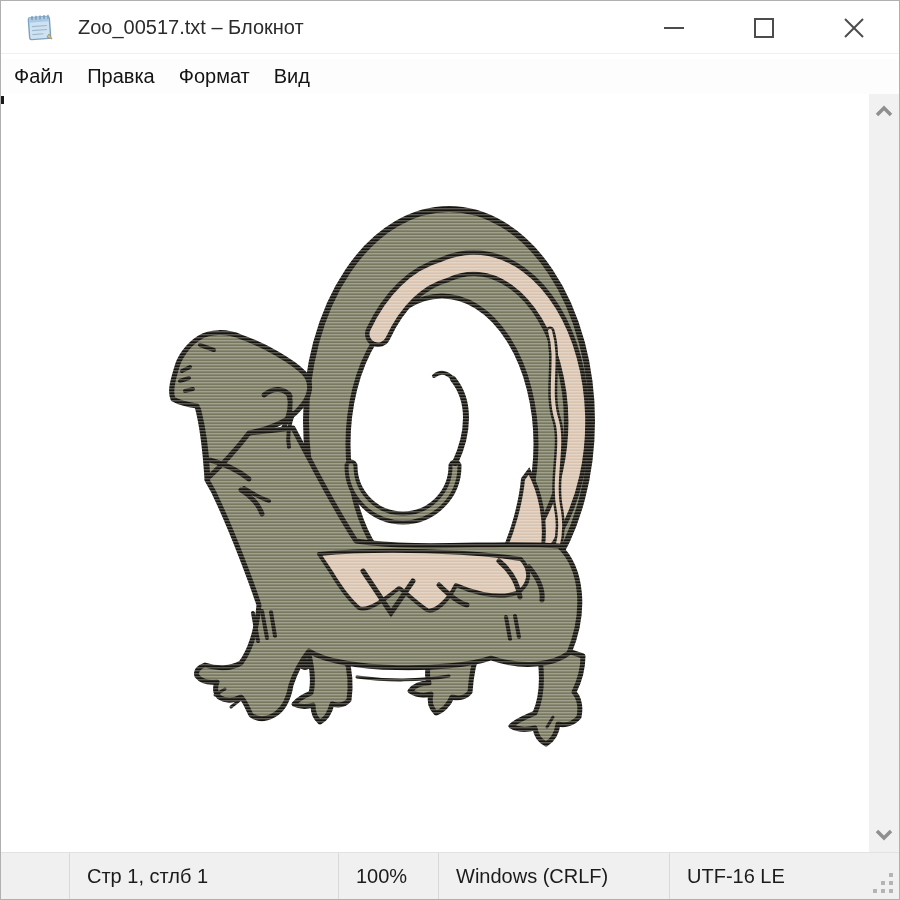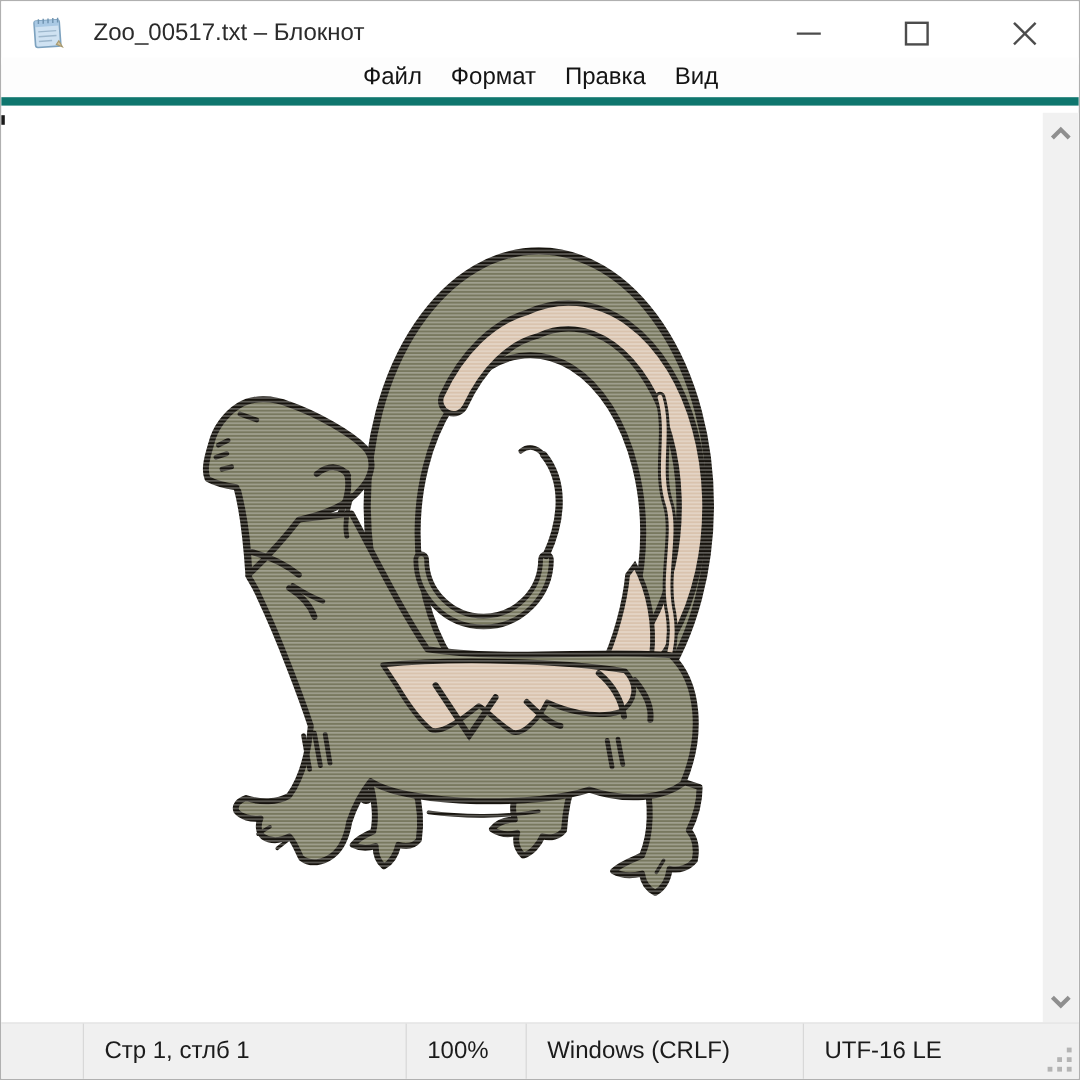--- a/index.html
+++ b/index.html
@@ -14,23 +14,23 @@
     position:absolute;left:0;top:0;width:100%;height:53px;
     background:#ffffff;display:flex;align-items:center;
     border-bottom:1px solid #f0f0f0;box-sizing:border-box;gap:16px;
   }
   .app-icon{margin-left:25px;width:29px;height:30px;flex:0 0 auto;}
   .title-text{margin-left:7px;font-size:20px;color:#2b2b2b;white-space:nowrap;}
   .controls{position:absolute;right:0;top:0;height:53px;display:flex;}
   .ctrl{width:90px;height:53px;display:flex;align-items:center;justify-content:center;background:transparent;border:none;padding:0;cursor:default;}
   
   .menubar{
-    position:absolute;left:0;top:47px;width:100%;height:40px;
+    position:absolute;left:0;top:58px;width:100%;height:40px;
     background:#fdfdfd;display:flex;align-items:center;
-    border-bottom:7px solid #0f766e;box-sizing:border-box;justify-content:center;
+    border-bottom:5px solid #0f766e;box-sizing:border-box;
   }
   .menu-item{font-size:20px;color:#141414;padding:0 12px;line-height:39px;}
   .menu-item:first-child{margin-left:1px;}
   
   .content{
     position:absolute;left:0;top:93px;width:100%;height:758px;background:#ffffff;
   }
   .caret{position:absolute;left:0;top:2px;width:3px;height:8px;background:#1a1a1a;}
   .artwork{position:absolute;left:0;top:0;}
   
@@ -88,22 +88,22 @@
       <svg width="22" height="22" viewBox="0 0 22 22">
           <line x1="2" y1="2" x2="20" y2="20" stroke="#4c4c4c" stroke-width="2"></line>
           <line x1="20" y1="2" x2="2" y2="20" stroke="#4c4c4c" stroke-width="2"></line>
         </svg>
     </button>
   </div>
 </div>
 
 <div class="menubar">
   <span class="menu-item">Файл</span>
+  <span class="menu-item">Правка</span>
   <span class="menu-item">Формат</span>
-  <span class="menu-item">Правка</span>
   <span class="menu-item">Вид</span>
 </div>
 
 <div class="content">
   <div class="caret"></div>
 
   <svg class="artwork" width="870" height="758" viewBox="0 93 870 758">
     <defs>
       <pattern id="scan" width="4" height="3" patternUnits="userSpaceOnUse">
         <rect width="4" height="1.4" fill="rgba(255,255,255,0.30)"></rect>

